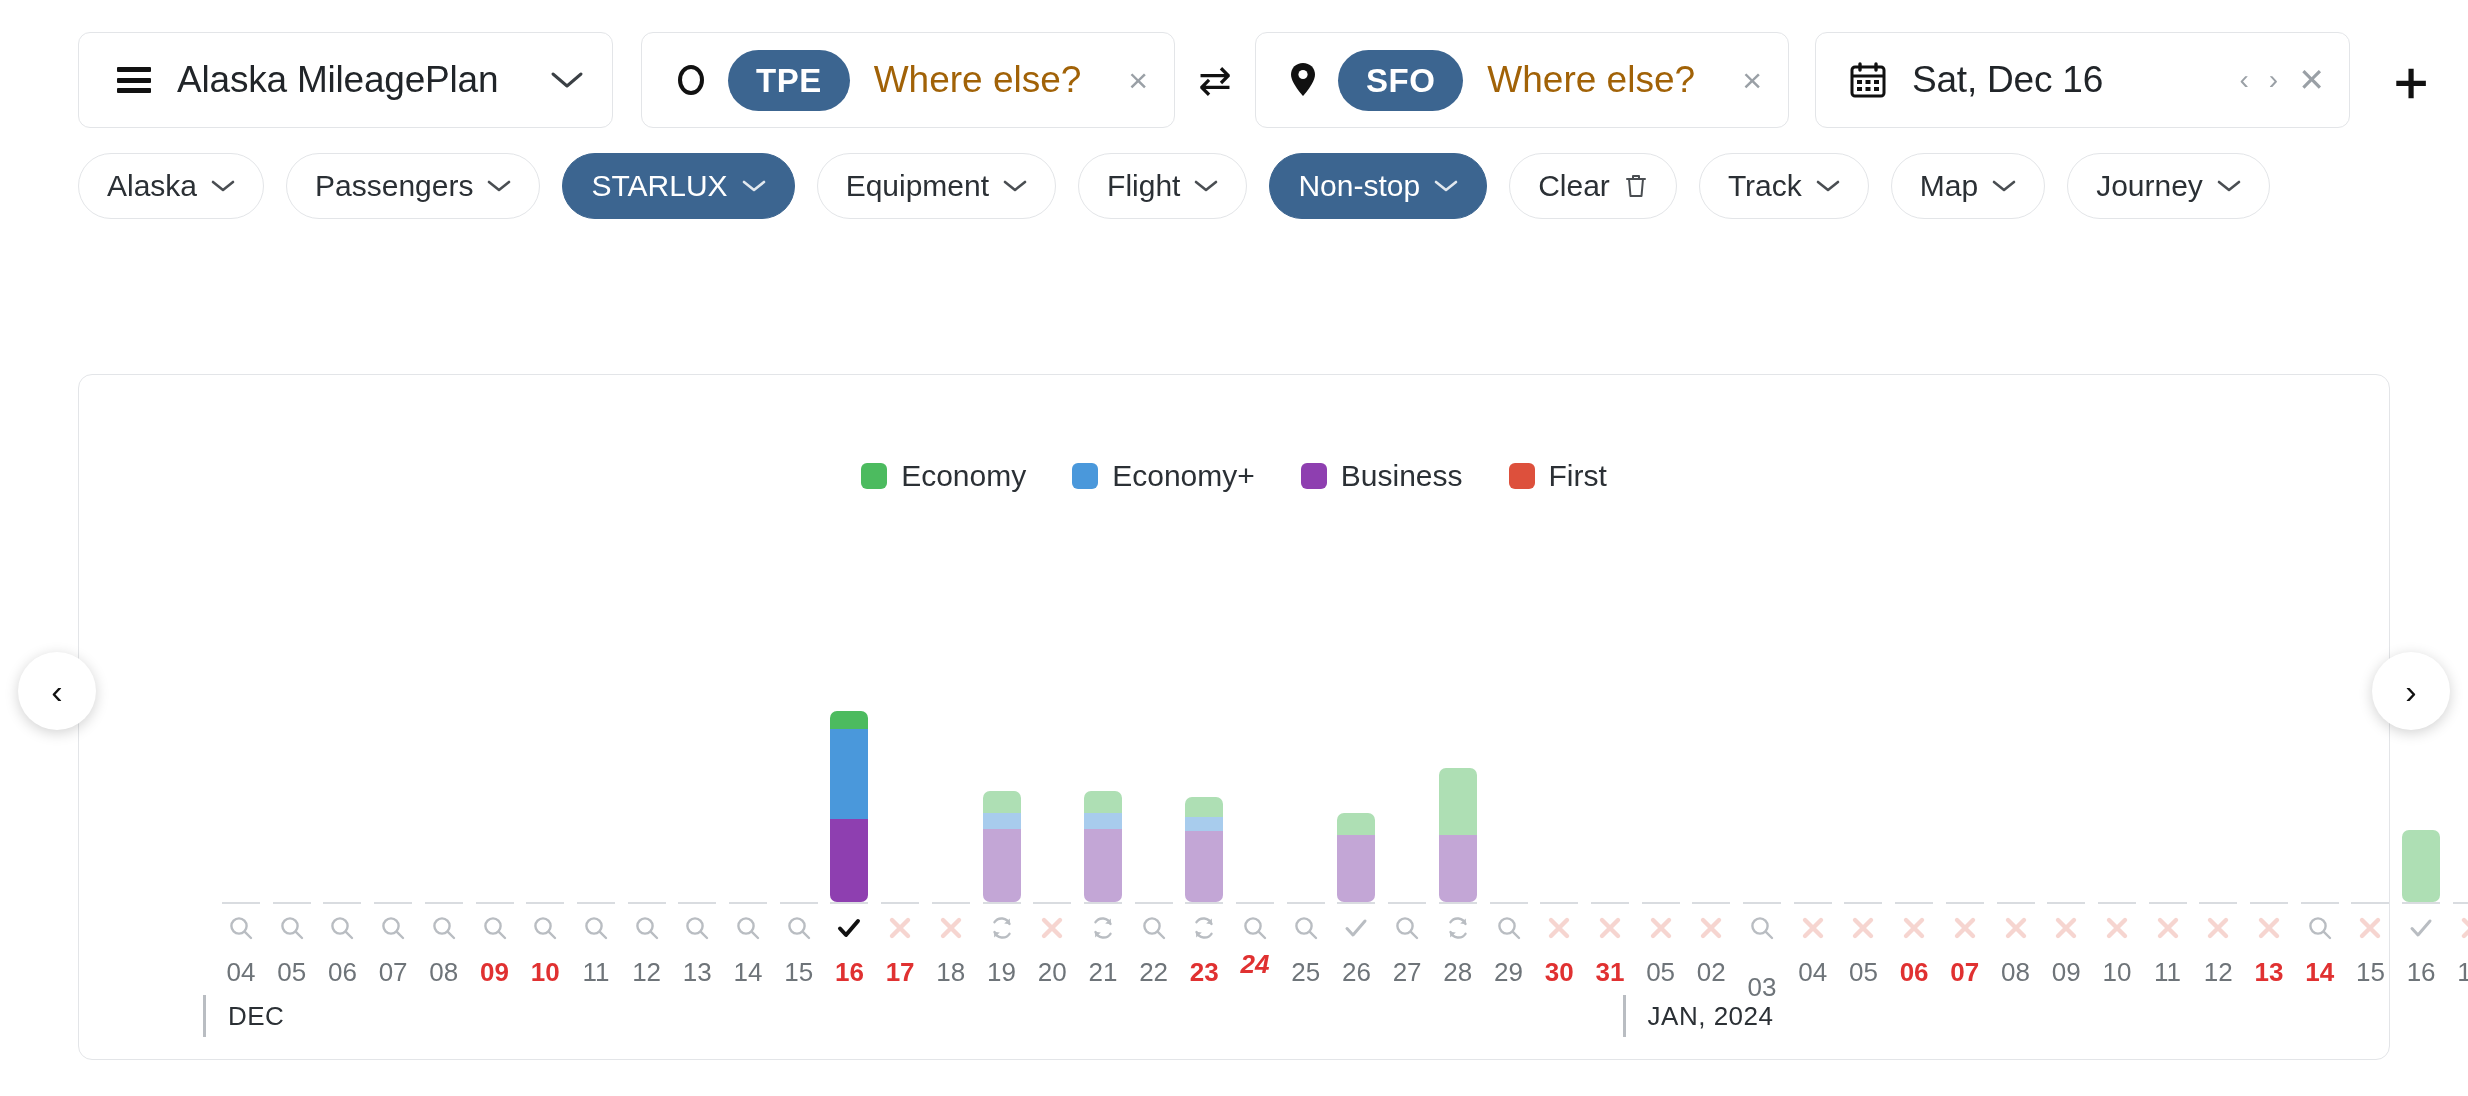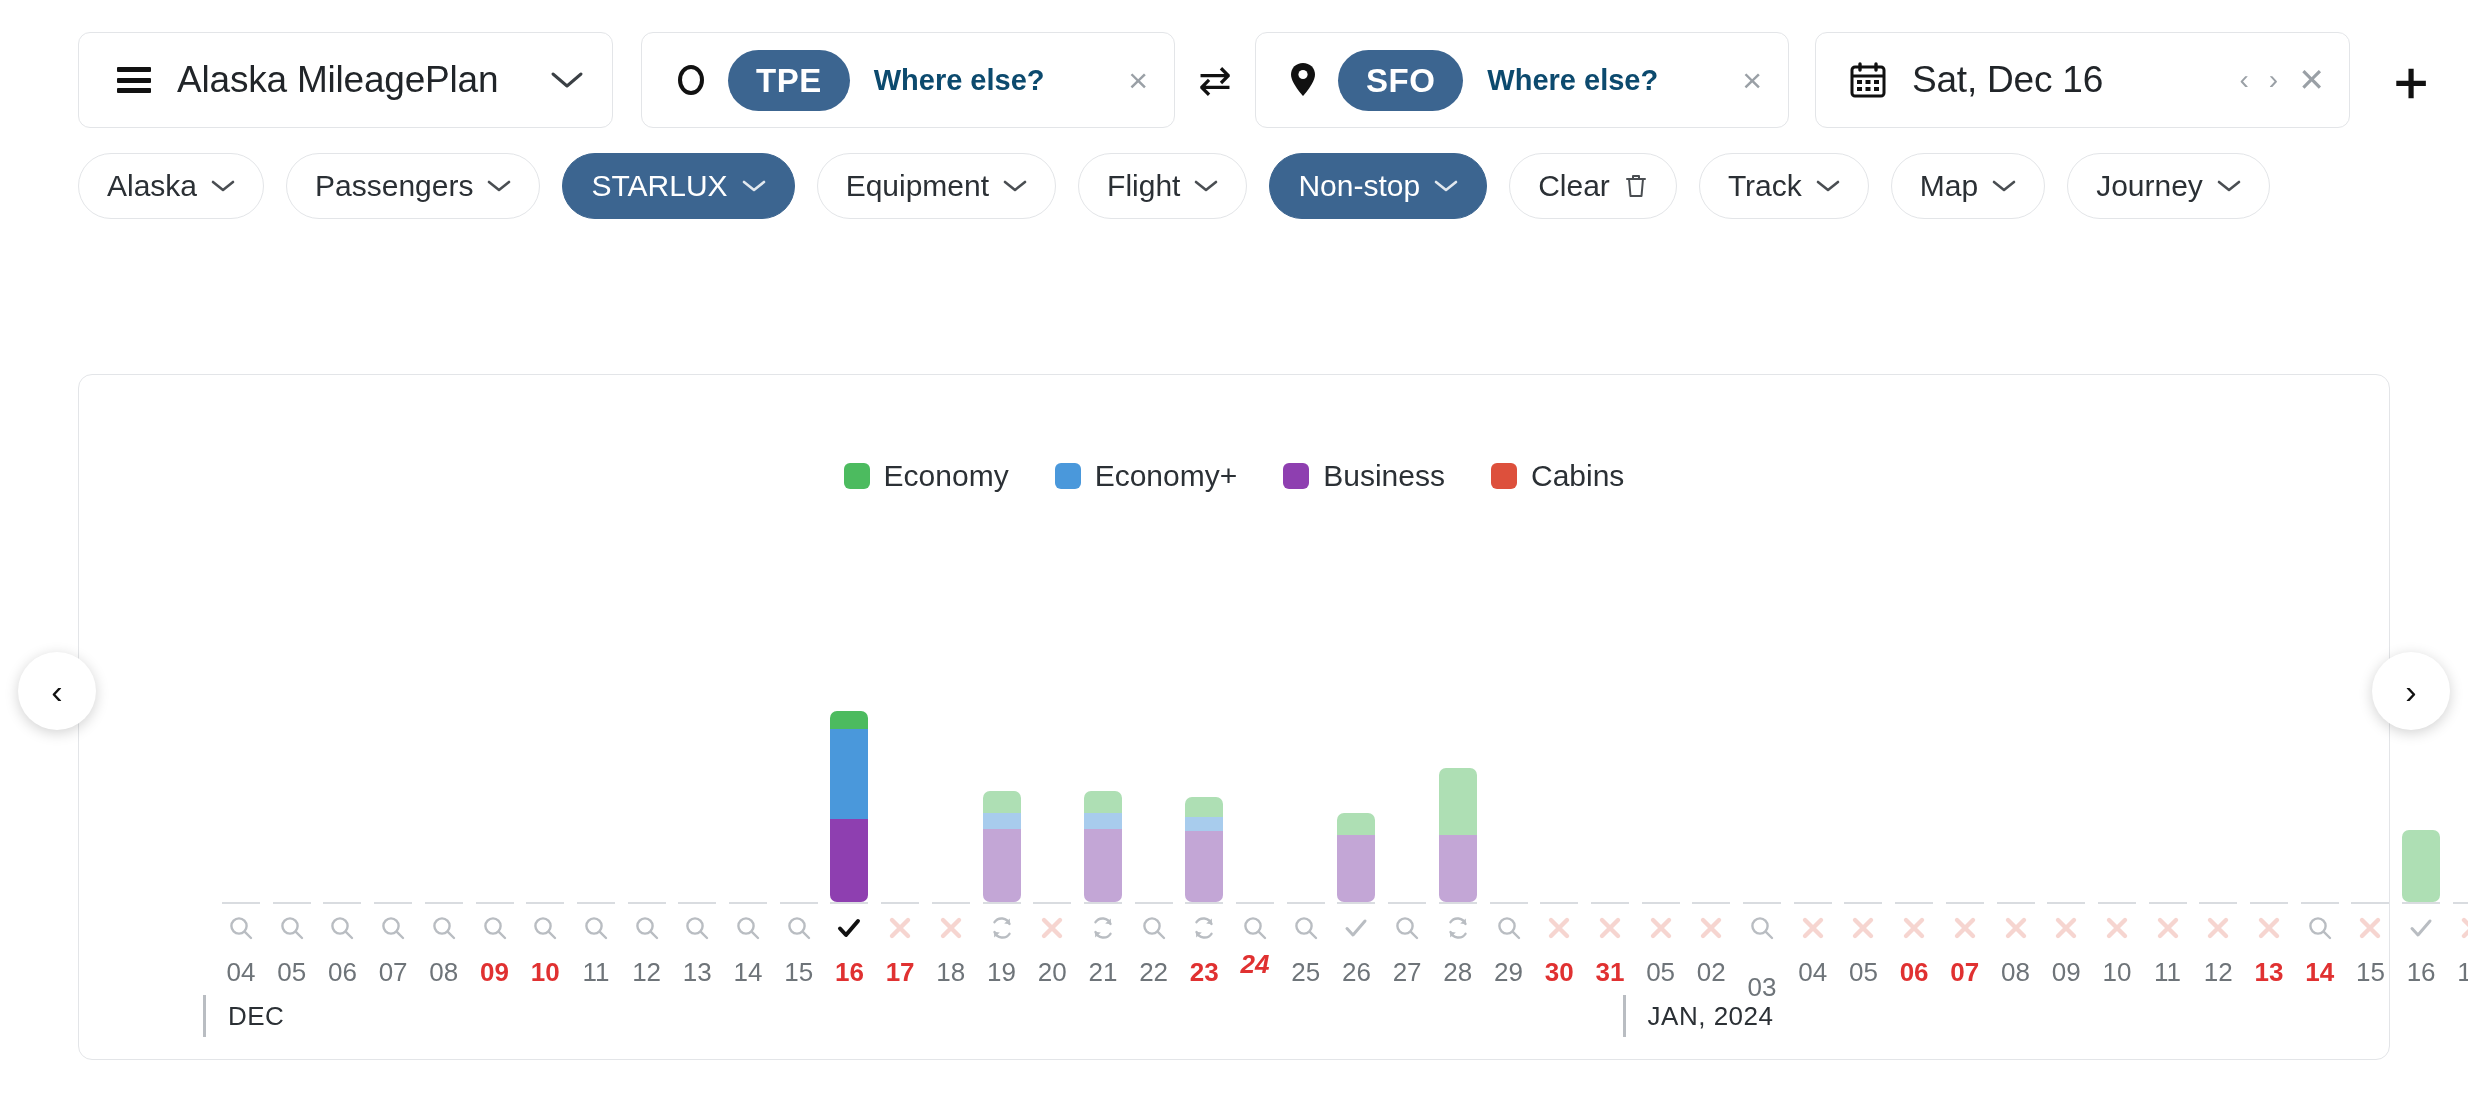--- a/index.html
+++ b/index.html
@@ -44,21 +44,21 @@
     background: #3c6590;
     color: #fff;
     border-radius: 999px;
     font-size: 33px;
     font-weight: 600;
     letter-spacing: 0.5px;
     padding: 14px 28px;
     margin-left: 22px;
     line-height: 1;
   }
-  .where-else { font-size: 29px; color: #0c4a6e; margin-left: 24px; white-space:nowrap;font-weight:bold; }
+  .where-else { font-size: 37px; color: #a16207; margin-left: 24px; white-space:nowrap; }
   .clear-x { margin-left: auto; font-size: 34px; color:#9aa0a6; line-height:1; }
 
   .swap { width:80px; display:flex; align-items:center; justify-content:center; font-size:40px; color:#111; }
 
   .date-left { display:flex; align-items:center; }
   .cal-icon { width:36px; height:36px; flex:0 0 auto; }
   .date-text { font-size: 37px; margin-left: 26px; white-space:nowrap; letter-spacing:-0.2px;}
   .date-ctrls { display:flex; align-items:center; gap:20px; color:#9aa0a6; }
   .date-ctrls .small { font-size:28px; line-height:1; }
   .date-ctrls .xx { font-size:32px; line-height:1; }
@@ -289,21 +289,21 @@
         <div class="legend-item">
           <div class="legend-sw" style="background: rgb(74, 152, 219);"></div>
           <div class="legend-label">Economy+</div>
         </div>
         <div class="legend-item">
           <div class="legend-sw" style="background: rgb(142, 63, 176);"></div>
           <div class="legend-label">Business</div>
         </div>
         <div class="legend-item">
           <div class="legend-sw" style="background: rgb(221, 80, 60);"></div>
-          <div class="legend-label">Cabins</div>
+          <div class="legend-label">First</div>
         </div>
       </div>
     <div class="plot">
       <div class="bars-layer" id="bars">
           <div class="tickline" style="left: 5px; top: 527px;"></div>
           <div class="ico" style="left: 0px; top: 540px;">
             <svg width="26" height="26" viewBox="0 0 26 26">
               <circle cx="11" cy="11" r="7.6" fill="none" stroke="#b9bdc2" stroke-width="2.4"></circle>
               <path d="M16.6 16.6 L23 23" stroke="#b9bdc2" stroke-width="2.4" stroke-linecap="round"></path>
             </svg>

